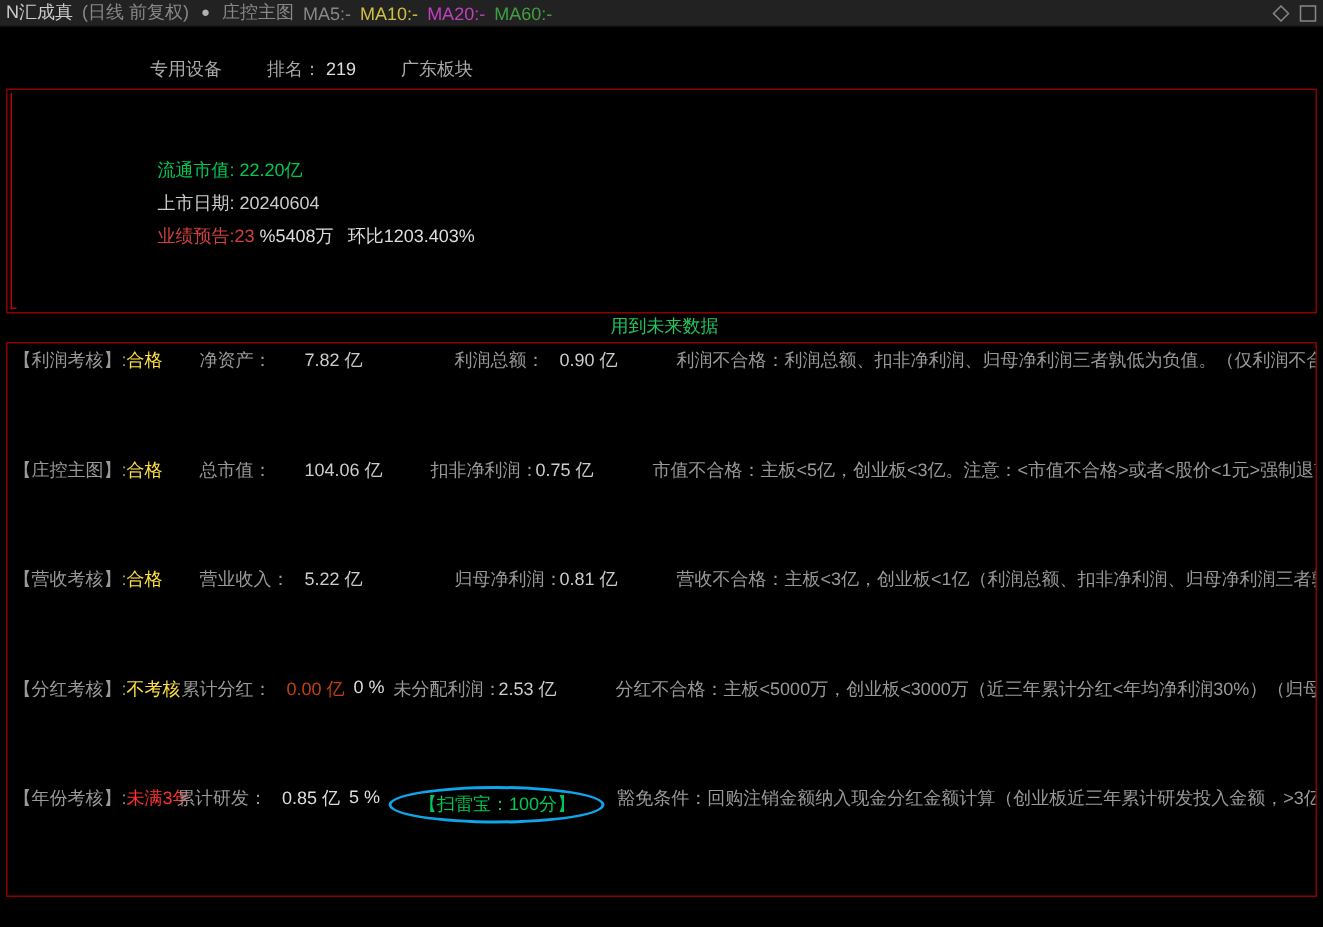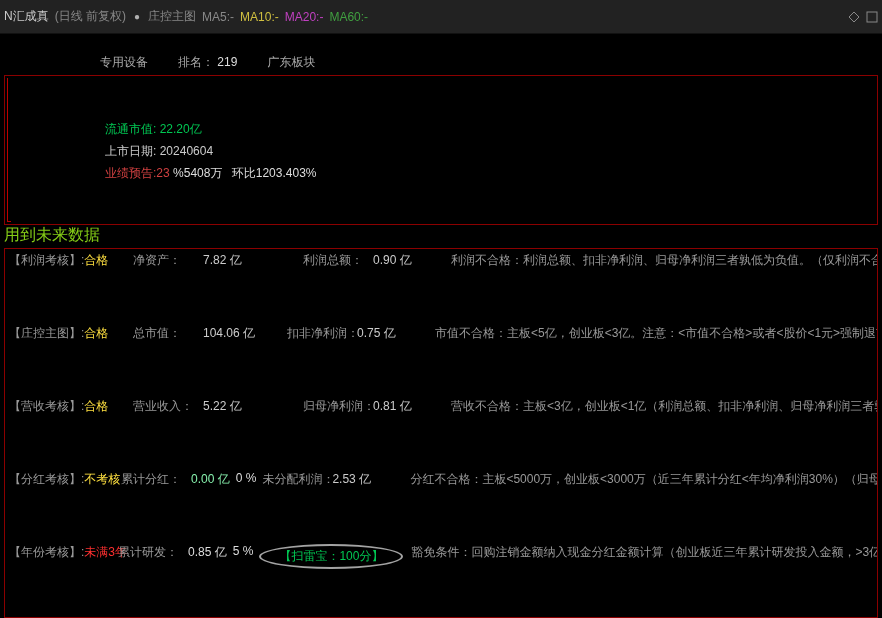--- a/index.html
+++ b/index.html
@@ -7,21 +7,21 @@
     background: #000;
     color: #999;
     font-family: "Microsoft YaHei", SimSun, sans-serif;
     font-size: 12px;
     width: 882px;
     height: 618px;
     overflow: hidden;
     position: relative;
   }
   .top-bar {
-    height: 34px;
+    height: 18px;
     background: #222;
     display: flex;
     align-items: center;
     padding: 0 4px;
     gap: 6px;
     border-bottom: 1px solid #111;
   }
   .top-left { display: flex; align-items: center; gap: 6px; }
   .top-right { margin-left: auto; display: flex; gap: 6px; }
   .icon-box { width: 12px; height: 12px; display: inline-block; }
@@ -39,36 +39,37 @@
   }
   .chart-area {
     height: 150px;
     border: 1px solid #8b0000;
     margin: 2px 4px;
     position: relative;
     padding: 40px 100px;
   }
   .info-line { margin: 5px 0; }
   .green-text { color: #00c853; }
-  .red-text { color: #86efac; }
+  .red-text { color: #c2410c; }
   .red-text2 { color: #d04040; }
   .red-axis {
     position: absolute;
     left: 2px;
     top: 2px;
     bottom: 2px;
     width: 4px;
     border-left: 1px solid #b00;
     border-bottom: 1px solid #b00;
   }
   .footer-label {
-    color: #84cc16;
+    color: #22c55e;
     padding-left: 4px;
-    font-size: 16px;
+    font-size: 12px;
     margin-top: -2px;
+    text-align: center;
   }
   .lower-panel {
     border: 1px solid #8b0000;
     margin: 2px 4px;
     padding: 0 4px;
     height: 370px;
     overflow: hidden;
   }
   .panel-title {
     color: #ccc;
@@ -90,21 +91,21 @@
   }
   .assess-row:last-child { margin-bottom: 0; }
   .bracket-label { color: #999; min-width: 108px; }
   .pass { color: #ffe040; }
   .notassess { color: #ffe040; }
   .under3y { color: #ff3030; }
   .field-label { color: #999; min-width: 70px; }
   .field-val { color: #ccc; min-width: 70px; }
   .desc { color: #999; margin-left: 8px; }
   .highlight-circle {
-    border: 2px solid #a3a3a3;
+    border: 2px solid #0ea5e9;
     border-radius: 50%;
     padding: 2px 18px;
     display: inline-block;
     text-align: right;
   }
   .green-bracket { color: #00c853; }
   .seg { margin-right: 6px; }
   .gray { color: #888; }
   .white { color: #ddd; }
 </style>

